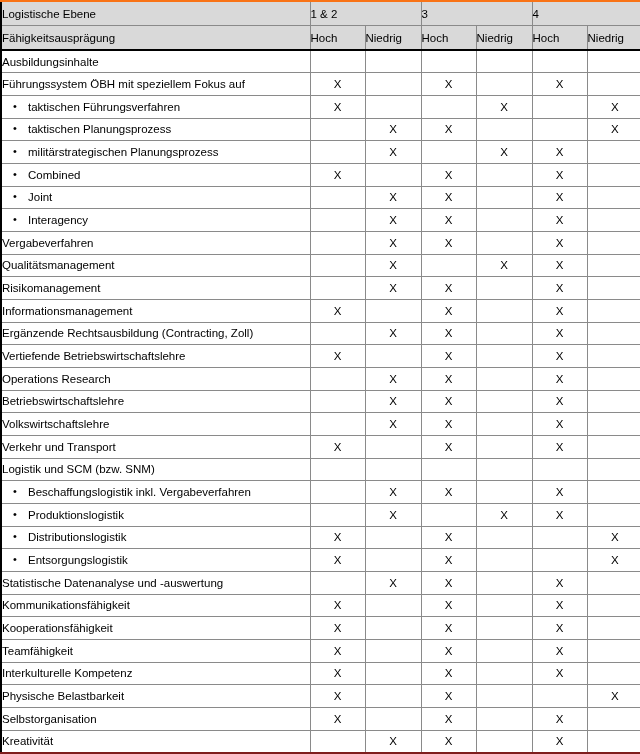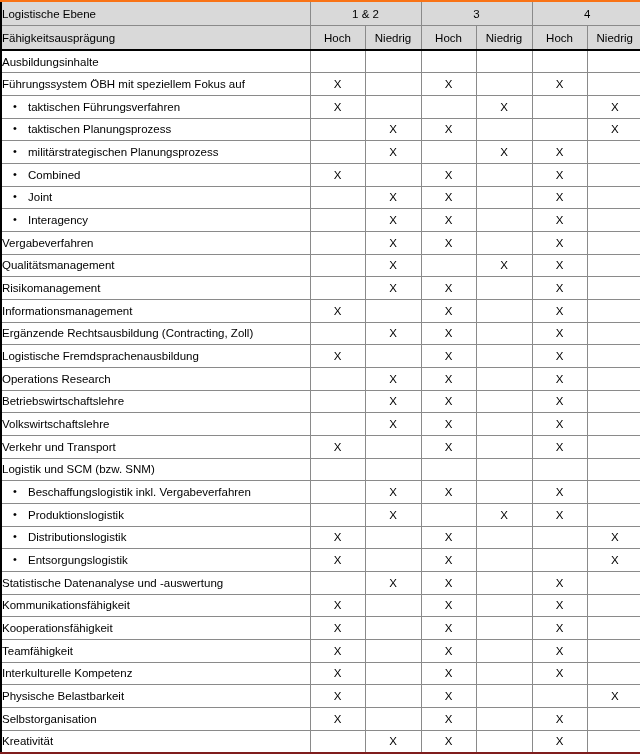--- a/index.html
+++ b/index.html
@@ -42,21 +42,21 @@
   .hdr {
     background: #d9d9d9 !important;
     font-weight: bold;
     font-size: 12px;
   }
   .hdr-left {
     text-align: left;
     padding-left: 8px;
   }
   .hdr-center {
-    text-align: center;
+    text-align: left;
     margin-left: 19px;
   }
   .hdr-sep {
     border-bottom: 2px solid #000000 !important;
   }
   tr.header-row-1 > * { height: 23px; }
   tr.header-row-2 > * { height: 23px; }
 
   .lbl {
     text-align: left;
@@ -231,21 +231,21 @@
       <tr>
         <td class="lbl">Ergänzende Rechtsausbildung (Contracting, Zoll)</td>
         <td class="mark"></td>
         <td class="mark">X</td>
         <td class="mark">X</td>
         <td class="mark"></td>
         <td class="mark">X</td>
         <td class="mark"></td>
       </tr>
       <tr>
-        <td class="lbl">Logistische Fremdsprachenausbildung</td>
+        <td class="lbl">Vertiefende Betriebswirtschaftslehre</td>
         <td class="mark">X</td>
         <td class="mark"></td>
         <td class="mark">X</td>
         <td class="mark"></td>
         <td class="mark">X</td>
         <td class="mark"></td>
       </tr>
       <tr>
         <td class="lbl">Operations Research</td>
         <td class="mark"></td>

